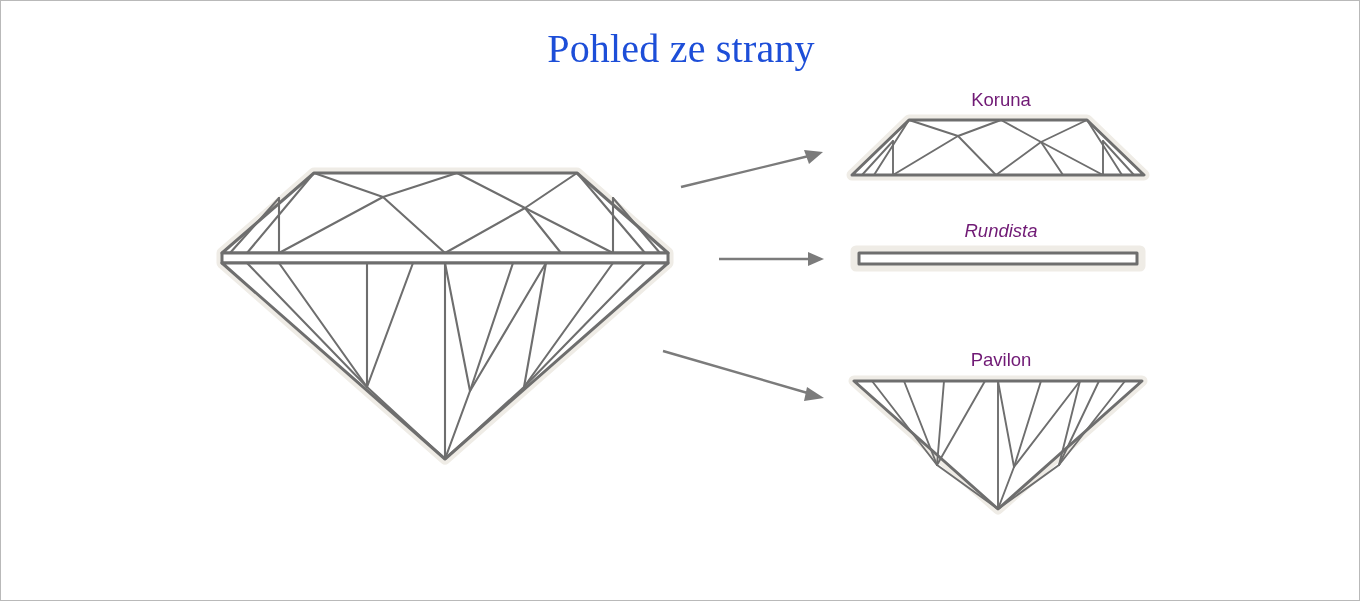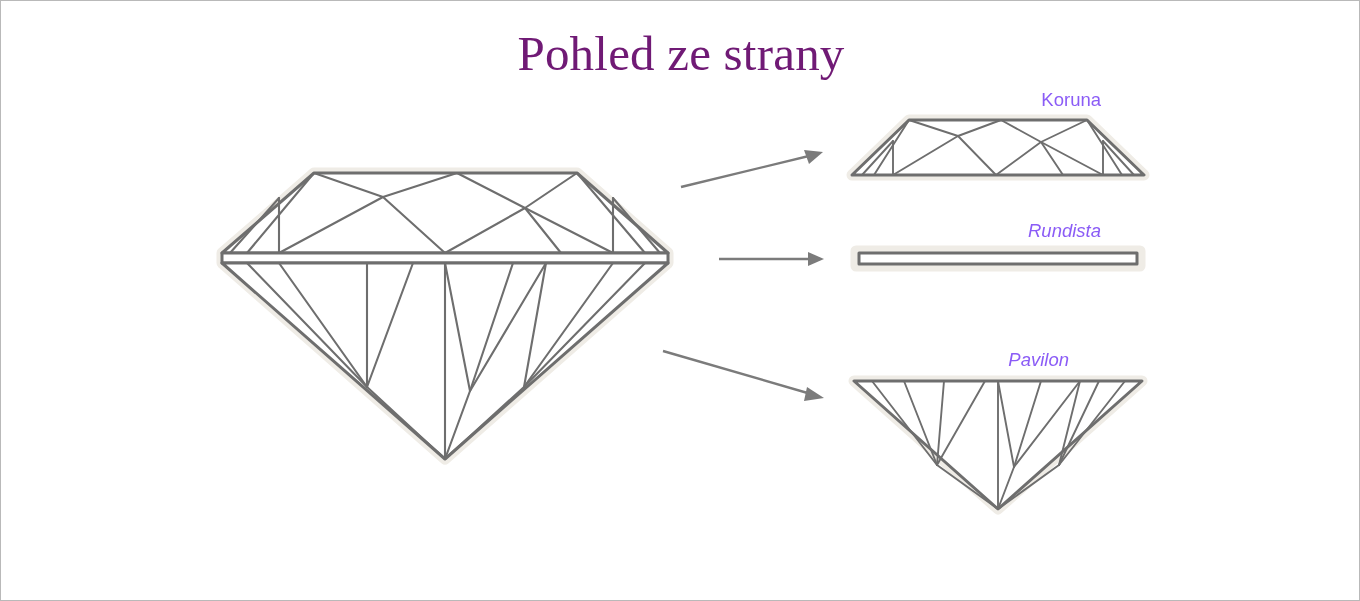--- a/index.html
+++ b/index.html
@@ -17,37 +17,37 @@
     overflow: hidden;
     font-family: "Liberation Sans", sans-serif;
   }
   #title {
     position: absolute;
     left: 0;
     top: 24px;
     width: 1360px;
     text-align: center;
     font-family: "Liberation Serif", serif;
-    font-size: 49px;
+    font-size: 40px;
     font-weight: 400;
-    color: #701a75;
+    color: #1d4ed8;
     letter-spacing: 0.2px;
     white-space: nowrap;
   }
   .part-label {
     position: absolute;
     font-family: "Liberation Sans", sans-serif;
     font-size: 18.5px;
-    color: #8b5cf6;
-    text-align: right;
+    color: #701a75;
+    text-align: center;
     white-space: nowrap;
   }
   #label-koruna   { left: 900px; top: 88px;  width: 200px; }
   #label-rundista { left: 900px; top: 219px; width: 200px; font-style: italic; }
-  #label-pavilon  { left: 868px; top: 348px; width: 200px; font-style: italic; }
+  #label-pavilon  { left: 900px; top: 348px; width: 200px; }
 
   svg.art {
     position: absolute;
     left: 0;
     top: 0;
     width: 1360px;
     height: 601px;
     overflow: visible;
   }
   .glowf { fill: #efece6; stroke: #efece6; stroke-width: 11; stroke-linejoin: round; stroke-linecap: round; }

